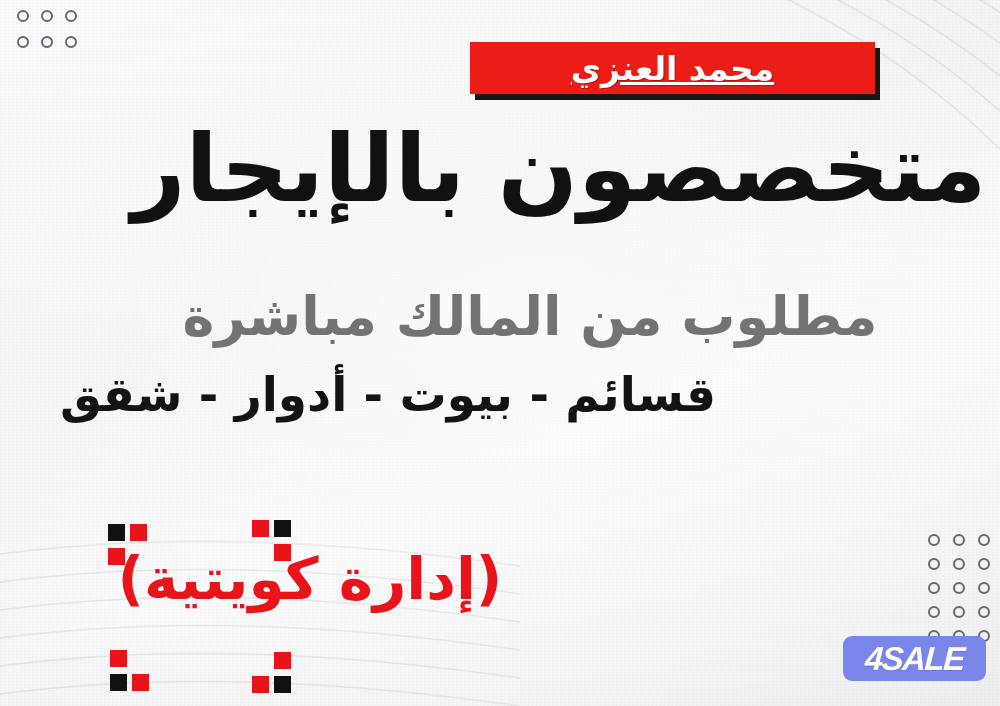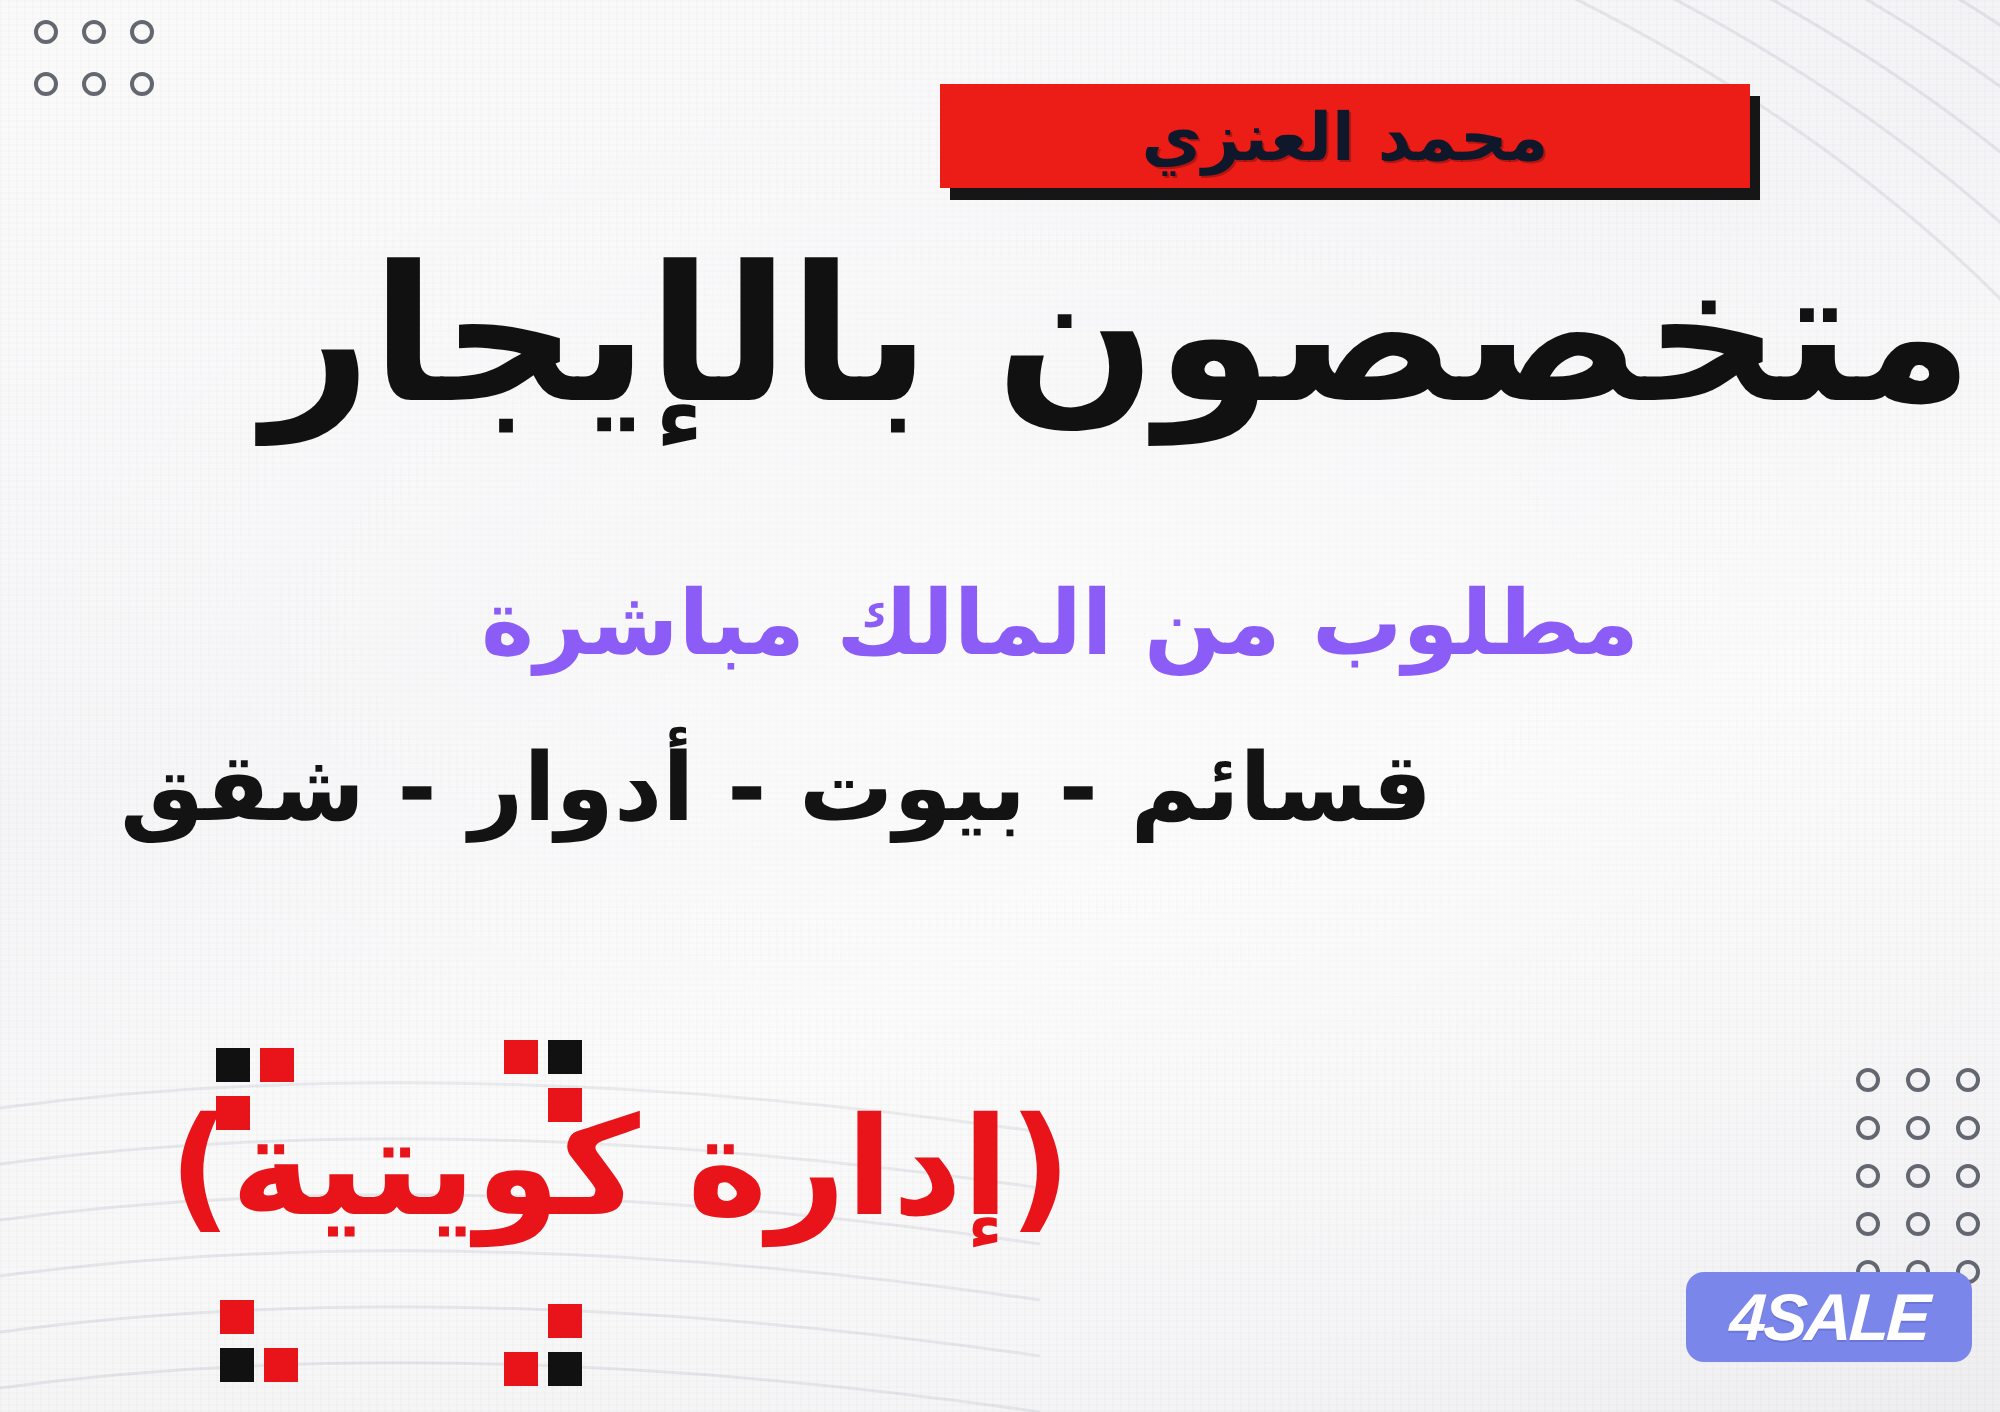--- a/index.html
+++ b/index.html
@@ -69,48 +69,49 @@
   
   #name-banner{
     position:absolute;
     left:470px; top:42px;
     width:405px; height:52px;
     background:#ec1c17;
     box-shadow:5px 6px 0 0 #161616;
     display:flex; align-items:center; justify-content:center;
   }
   #name-banner .txt{
-    color:#0f172a;
+    color:#ffffff;
     font-size:33px;
     font-weight:bold;
     letter-spacing:0px;
     line-height:1;
     text-shadow:1px 1px 0 rgba(0,0,0,.25);
     white-space:nowrap;
+    text-decoration:underline;
   }
 
   
   #headline{
     position:absolute;
     left:0; right:0; top:116px;
     text-align:center;
     color:#111111;
     font-size:94px;
     font-weight:bold;
     line-height:1.12;
     letter-spacing:-1px;
     padding-left:118px;
   }
 
   #subline-1{
     position:absolute;
     left:0; right:0; top:285px;
     text-align:center;
-    color:#8b5cf6;
-    font-size:45px;
+    color:#737373;
+    font-size:54px;
     font-weight:bold;
     line-height:1.18;
     padding-left:60px;
   }
 
   #subline-2{
     position:absolute;
     left:0; right:0; top:367px;
     text-align:left;
     color:#131313;
@@ -120,21 +121,21 @@
     padding-left:60px;
   }
 
   
   #mgmt-text{
     position:absolute;
     left:10px; top:548px;
     width:600px;
     text-align:center;
     color:#e8141a;
-    font-size:68px;
+    font-size:58px;
     font-weight:bold;
     line-height:1.1;
     letter-spacing:-1px;
   }
 
   
   .sq-cluster{ position:absolute; }
   .sq-cluster i{
     position:absolute;
     display:block;

